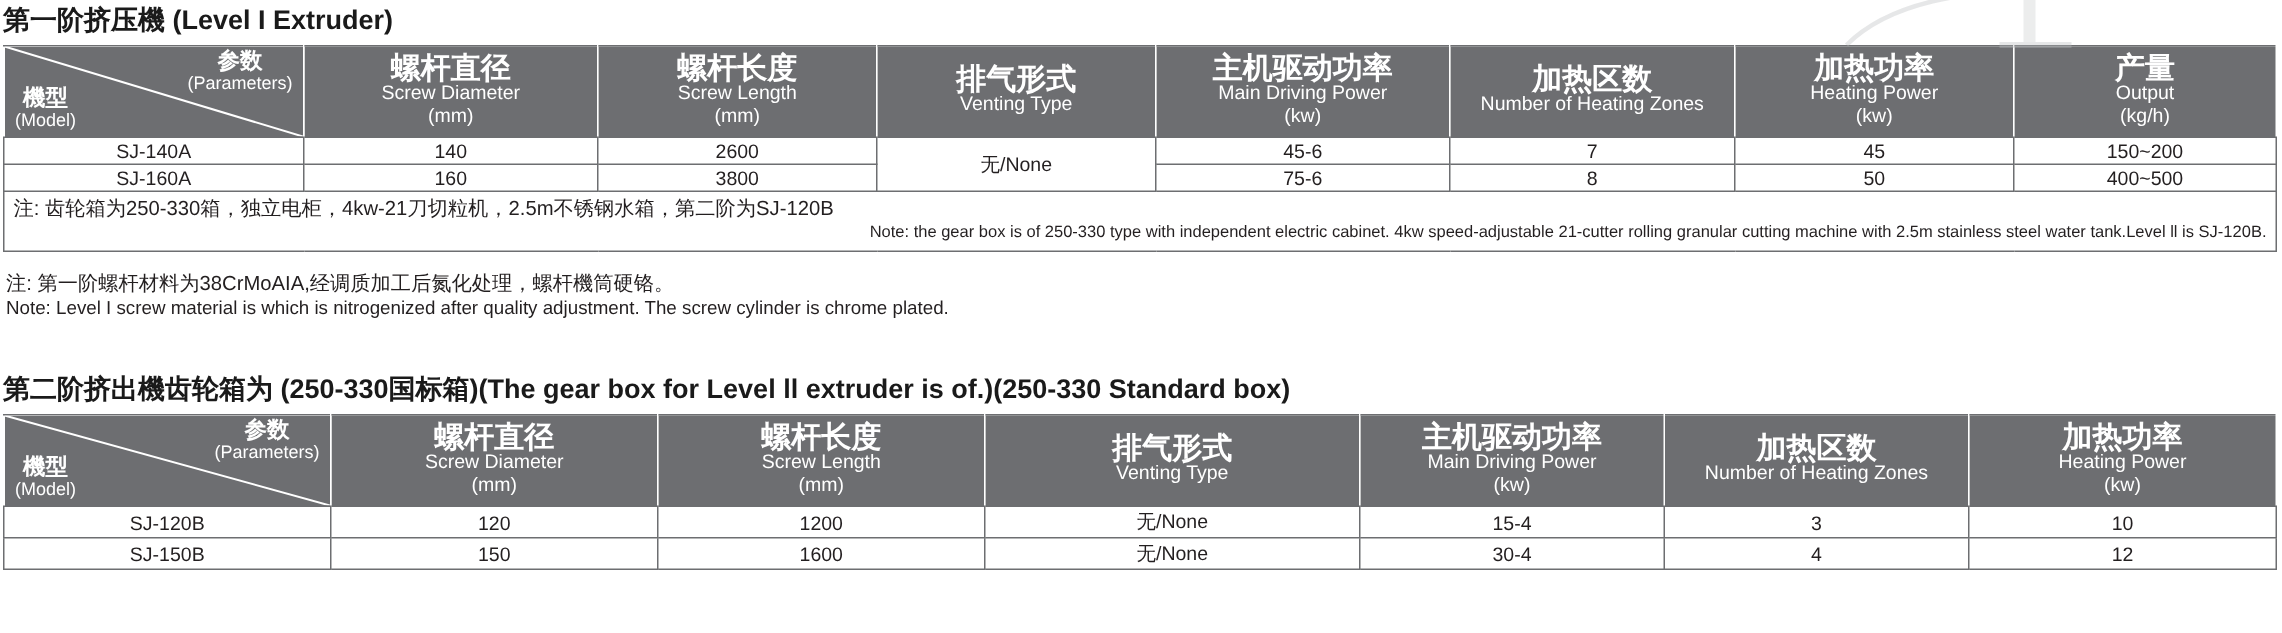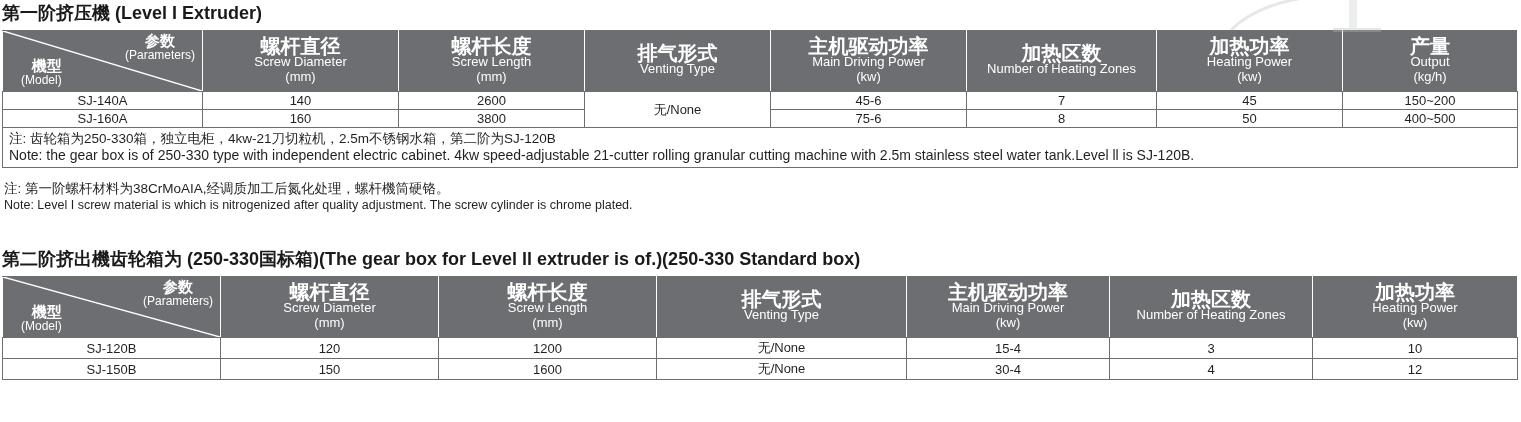--- a/index.html
+++ b/index.html
@@ -72,23 +72,23 @@
     background: #6d6e71;
     overflow: hidden;
   }
   th.split .diag {
     position: absolute;
     left: 0; top: 0;
     width: 100%; height: 100%;
   }
   th.split .model {
     position: absolute;
-    left: 18px;
+    left: 7px;
     bottom: 4px;
-    text-align: right;
+    text-align: center;
     line-height: 14px;
   }
   th.split .model .cn { font-size: 15px; font-weight: bold; display:block; }
   th.split .model .en { font-size: 12px; display:block; font-weight: normal;}
   th.split .param {
     position: absolute;
     right: 7px;
     top: 3px;
     text-align: center;
     line-height: 14px;
@@ -102,21 +102,21 @@
     background: #ffffff;
     color: #231f20;
   }
   .note-cell {
     text-align: left !important;
     padding: 3px 6px 4px 6px !important;
     line-height: 16px;
     font-size: 13px;
   }
   .note-cell .cn { display:block; font-size: 13.5px;}
-  .note-cell .en { display:block; font-size: 14px;}
+  .note-cell .en { display:block; font-size: 11px; text-align: right;}
   .outside-note {
     margin: 12px 0 0 4px;
     line-height: 17px;
   }
   .outside-note .cn { font-size: 13.5px; display:block; }
   .outside-note .en { font-size: 12.5px; display:block; }
   .gap { height: 34px; }
   .topspace { height: 2px; }
   
   .deco {

